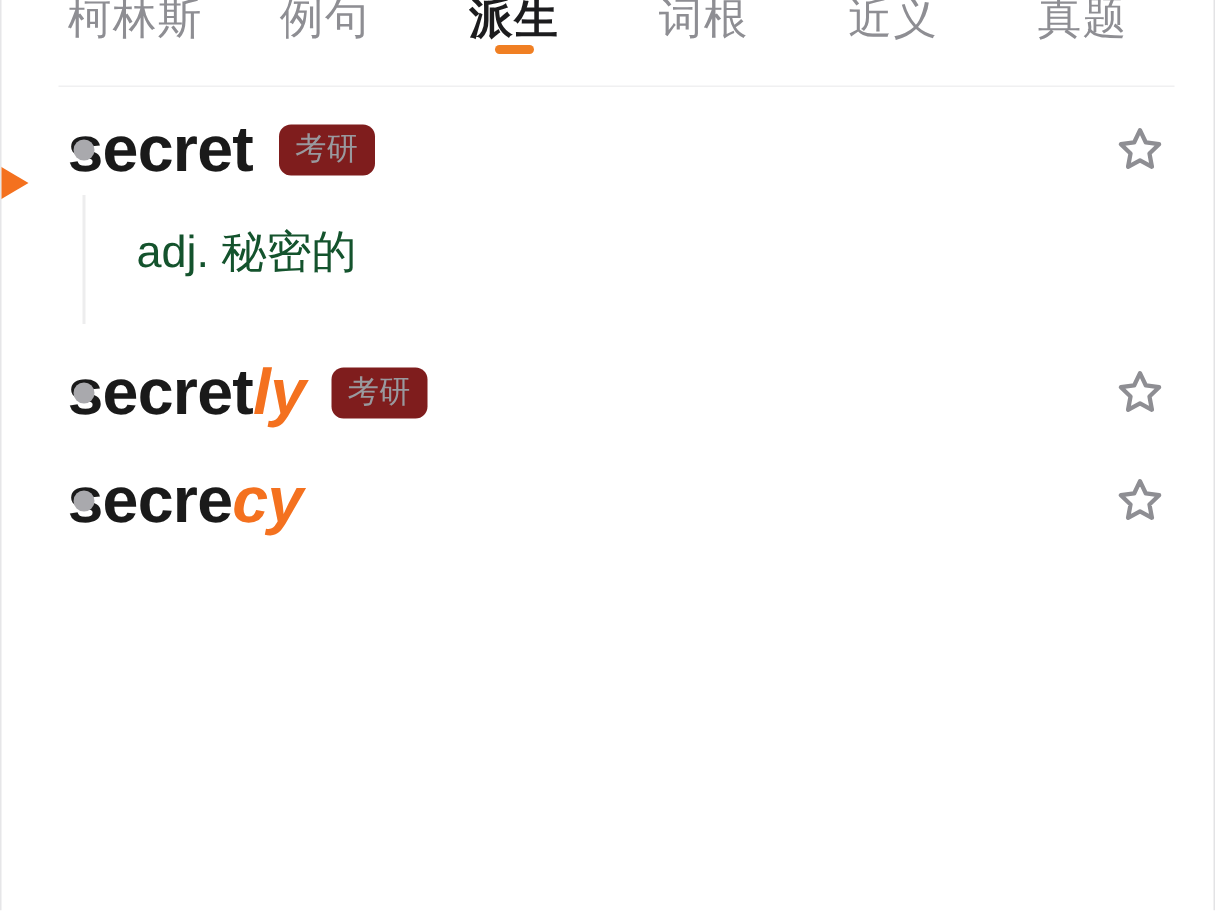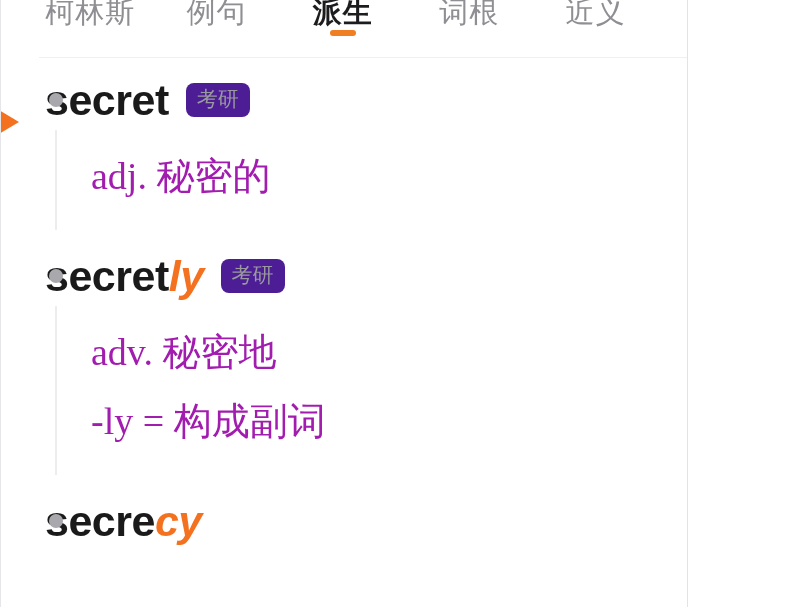--- a/index.html
+++ b/index.html
@@ -4,21 +4,21 @@
 <style>
   * { margin:0; padding:0; box-sizing:border-box; }
   html, body {
     width:810px; height:607px;
     background:#ffffff;
     font-family:"Liberation Sans","DejaVu Sans",sans-serif;
     overflow:hidden;
   }
   #app {
     position:relative;
-    width:688px; height:607px;
+    width:810px; height:607px;
     background:#ffffff;
     border-left:1px solid #e6e6e8;
     border-right:1px solid #e3e3e5;
     overflow:hidden;
   }
 
   
   .tabbar {
     position:absolute;
     top:-14px; left:0;
@@ -106,21 +106,21 @@
     font-weight:bold;
     color:#1a1a1a;
     letter-spacing:-0.5px;
     white-space:nowrap;
     line-height:1;
     font-family:"Liberation Sans","DejaVu Sans",sans-serif;
   }
   .word .suffix { color:#f4711f;font-style:italic; }
   .tag {
     margin-left:17px;
-    background:#4c1d95;
+    background:#7f1d1d;
     color:#99999e;
     font-size:21px;
     border-radius:8px;
     padding:6px 11px 7px 11px;
     line-height:1;
     white-space:nowrap;
     font-family:"DejaVu Sans","Liberation Sans",sans-serif;
   }
   .star {
     position:absolute;
@@ -134,25 +134,25 @@
     min-height:10px;
   }
   .defs::before {
     content:"";
     position:absolute;
     left:10px; top:-6px; bottom:10px;
     width:2px;
     background:#ededee;
   }
   .def-line {
-    font-size:38px;
-    color:#a21caf;
+    font-size:30px;
+    color:#14532d;
     line-height:1.8;
     white-space:nowrap;
-    font-family:Liberation Serif, serif;
+    font-family:Liberation Sans, sans-serif;
   }
   .defs.empty { padding:0; min-height:0; }
   .defs.empty::before { display:none; }
 </style>
 </head>
 <body>
 
 <div id="app">
 
   <div class="tabbar" id="tabbar">
@@ -197,24 +197,20 @@
       </div>
       <div class="entry">
         <div class="entry-head">
           <span class="bullet"></span>
           <span class="word"><span>secret</span><span class="suffix">ly</span></span>
           <span class="tag">考研</span>
           <span class="star"><svg viewBox="0 0 24 24" width="36" height="36" fill="none" stroke="#8e8e93" stroke-width="1.9" stroke-linejoin="round">
               <path d="M12 3.2l2.6 5.45 5.9.78-4.3 4.1 1.1 5.92L12 16.6l-5.3 2.85 1.1-5.92-4.3-4.1 5.9-.78z"></path>
             </svg></span>
         </div>
-        <div class="defs">
-          <div class="def-line">adv. 秘密地</div>
-          <div class="def-line">-ly = 构成副词</div>
-        </div>
       </div>
       <div class="entry">
         <div class="entry-head">
           <span class="bullet"></span>
           <span class="word"><span>secre</span><span class="suffix">cy</span></span>
           <span class="star"><svg viewBox="0 0 24 24" width="36" height="36" fill="none" stroke="#8e8e93" stroke-width="1.9" stroke-linejoin="round">
               <path d="M12 3.2l2.6 5.45 5.9.78-4.3 4.1 1.1 5.92L12 16.6l-5.3 2.85 1.1-5.92-4.3-4.1 5.9-.78z"></path>
             </svg></span>
         </div>
         <div class="defs empty"></div>

